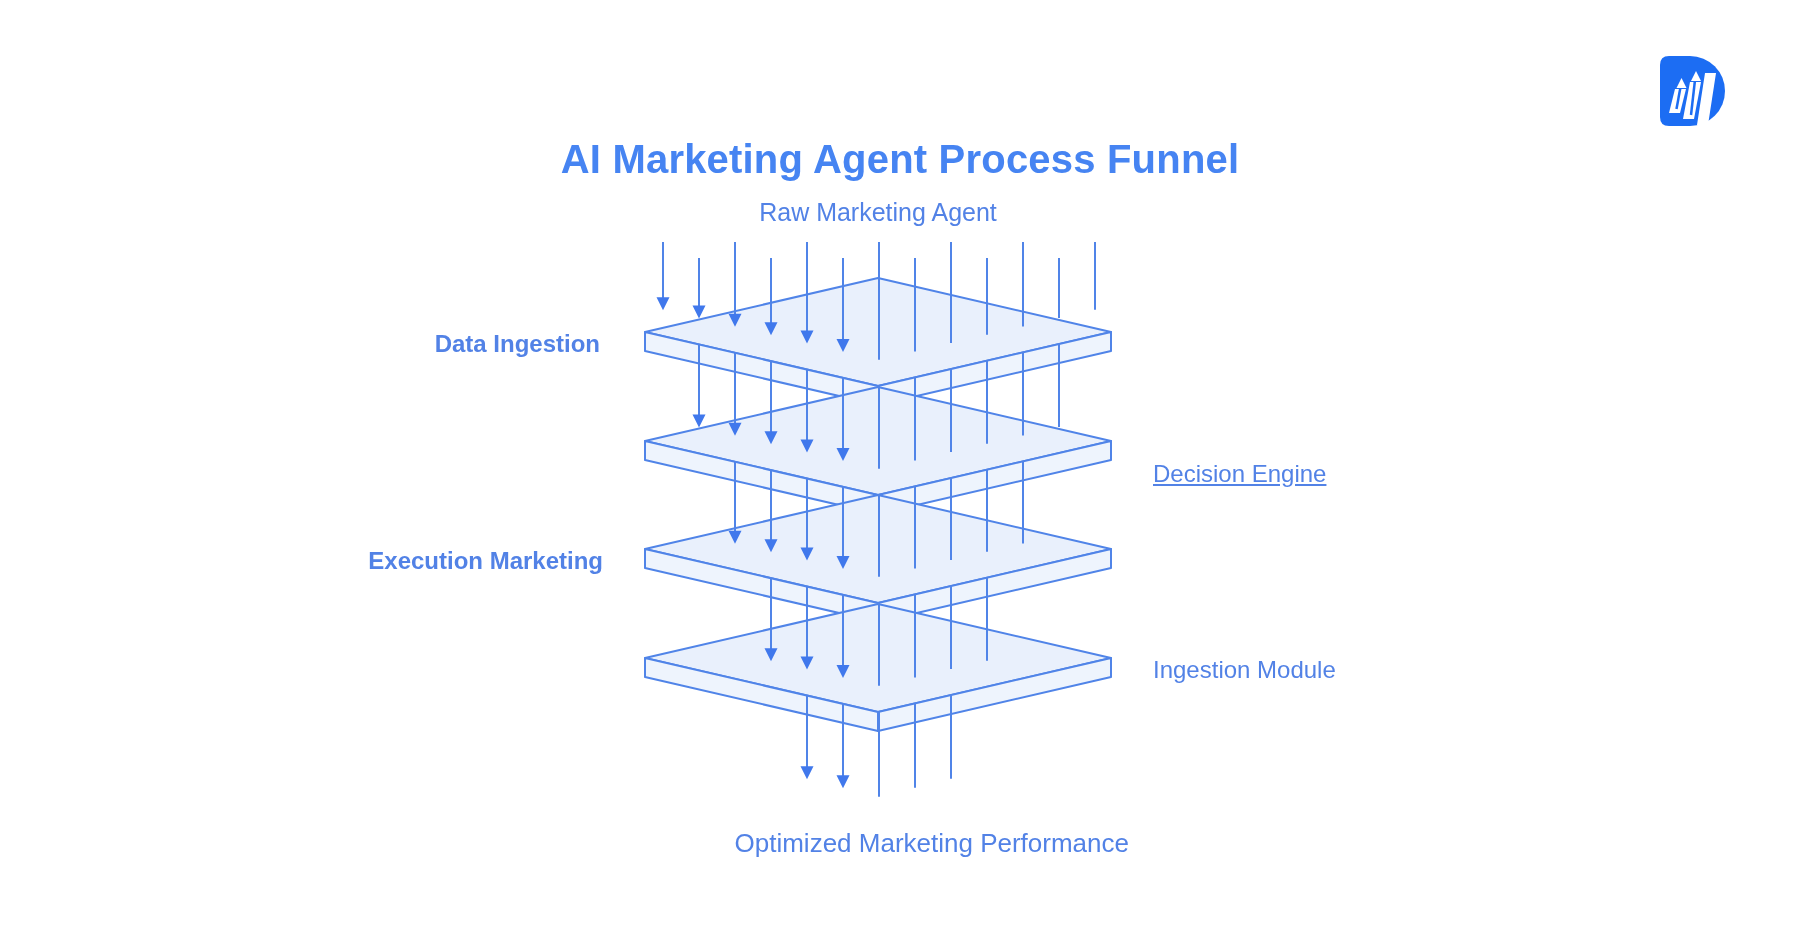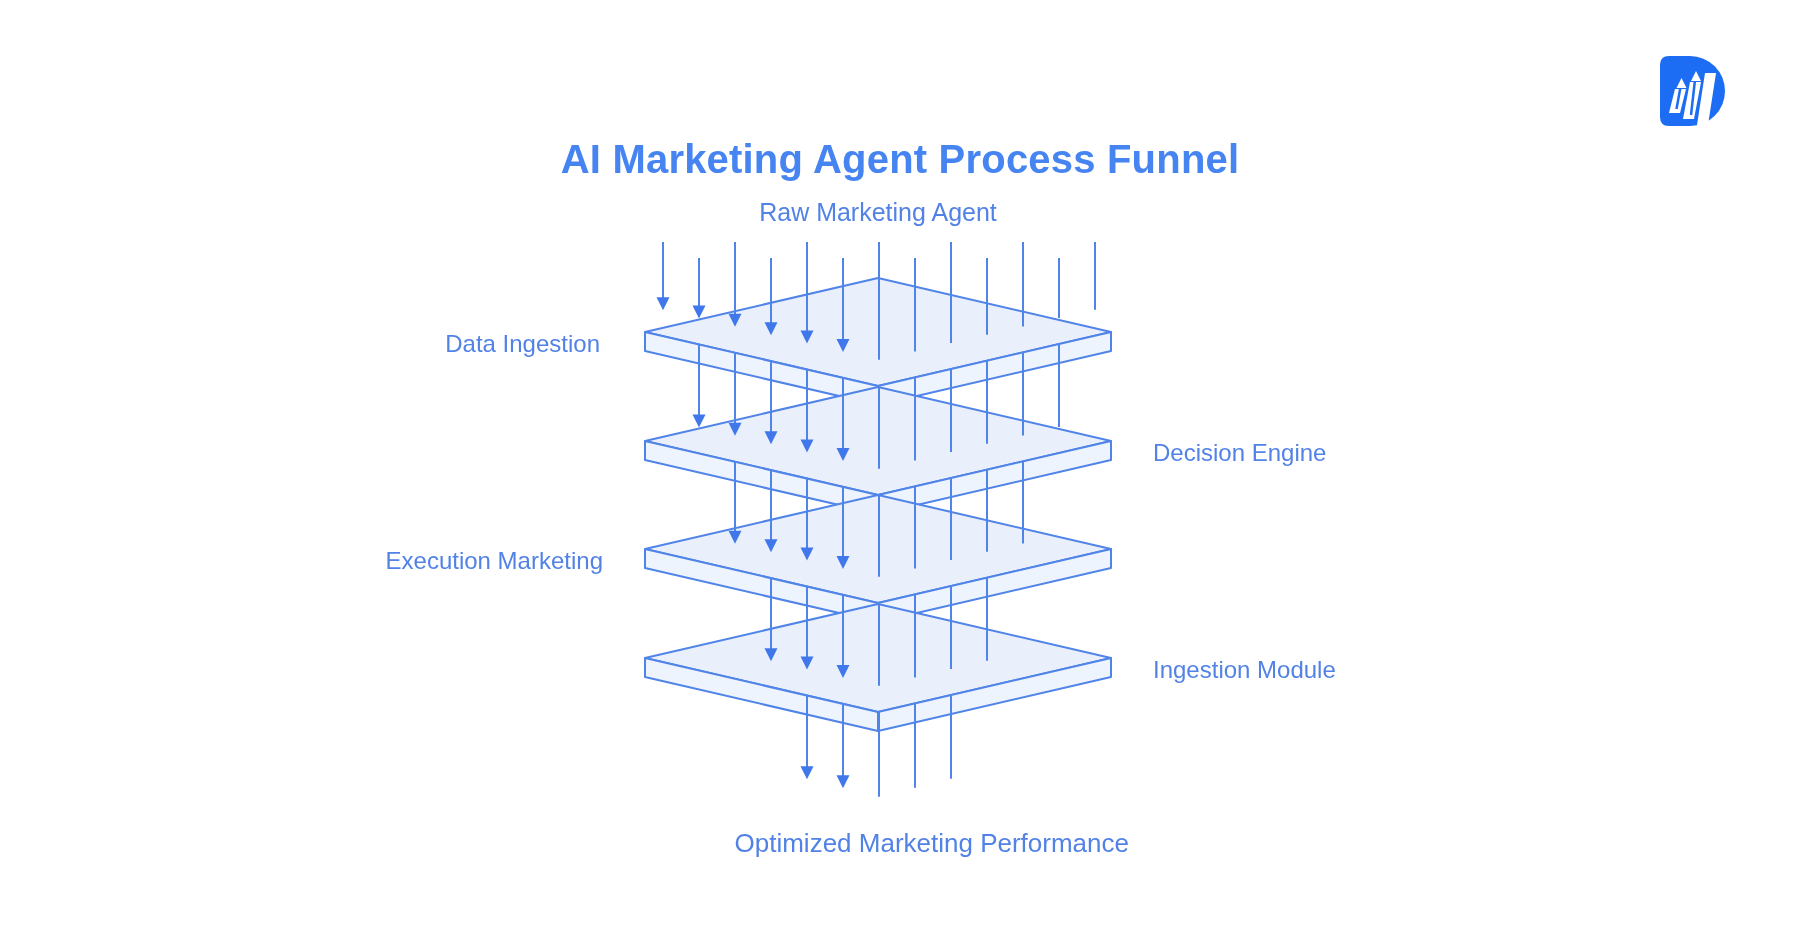--- a/index.html
+++ b/index.html
@@ -7,21 +7,21 @@
     width:1800px;height:941px;position:relative;overflow:hidden;
     background:#ffffff;font-family:"Liberation Sans", sans-serif;
   }
   .page-title{
     position:absolute;left:0;right:0;top:102px;text-align:center;
     font-size:40px;font-weight:700;letter-spacing:0.2px;line-height:1;margin-top:37px;
   }
   .flow-label{position:absolute;font-size:25px;line-height:1.2;}
   .flow-label.center{text-align:center;}
   .layer-label{position:absolute;font-size:24px;line-height:1.2;white-space:nowrap;}
-  .layer-label.left{text-align:right;}
+  .layer-label.left{text-align:right;font-weight:bold;}
   #funnel-svg{position:absolute;left:0;top:0;}
   #logo{position:absolute;left:1660px;top:56px;width:68px;height:70px;}
 </style>
 </head>
 <body style="background: rgb(255, 255, 255);">
 
 <div class="page-title" style="color: rgb(70, 132, 242);">AI Marketing Agent Process Funnel</div>
 
 <svg id="logo" viewBox="0 0 68 70" aria-hidden="true">
   <path id="logo-d" d="M 0,9 Q 0,0 9,0 L 30,0 A 35,35 0 0 1 30,70 L 9,70 Q 0,70 0,61 Z" fill="#1c6df3"></path>
@@ -113,15 +113,15 @@
     <polygon points="843,788.25 836.5,775.25 849.5,775.25" fill="#4078ec"></polygon>
     <line x1="879" y1="711.7682403433477" x2="879" y2="796.75" stroke="#5084e8" stroke-width="2"></line>
     <line x1="915" y1="703.4248927038626" x2="915" y2="787.75" stroke="#5084e8" stroke-width="2"></line>
     <line x1="951" y1="695.0815450643777" x2="951" y2="778.75" stroke="#5084e8" stroke-width="2"></line>
   </svg>
 
 <div class="flow-label center" style="left: 678px; width: 400px; top: 197px; color: rgb(82, 130, 230);">Raw Marketing Agent</div>
 <div class="flow-label center" style="left: 629px; width: 500px; top: 828px; font-size: 26px; color: rgb(82, 130, 230); text-align: right;">Optimized Marketing Performance</div>
 
 <div class="layer-label left" style="right: 1200px; top: 330px; color: rgb(82, 130, 230);">Data Ingestion</div>
-<div class="layer-label right" style="left: 1153px; top: 439px; color: rgb(82, 130, 230);">Decision Engine</div>
+<div class="layer-label right" style="left: 1153px; top: 460px; color: rgb(82, 130, 230); text-decoration: underline;">Decision Engine</div>
 <div class="layer-label left" style="right: 1197px; top: 547px; color: rgb(82, 130, 230);">Execution Marketing</div>
 <div class="layer-label right" style="left: 1153px; top: 656px; color: rgb(82, 130, 230);">Ingestion Module</div>
 
 </body></html>

